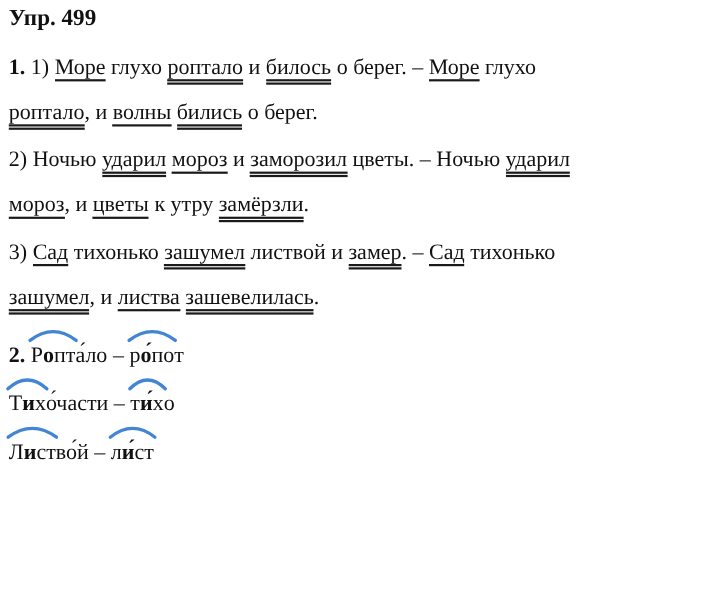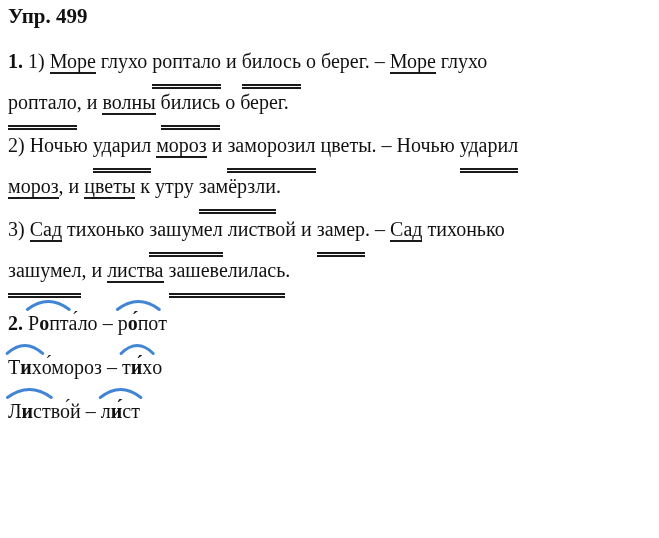--- a/index.html
+++ b/index.html
@@ -35,21 +35,21 @@
     line-height: 41px;
   }
   .marker { font-weight: bold; }
   .subject {
     border-bottom: 2px solid #1a1a1a;
     padding-bottom: 0px;
     margin-top: 24px;
   }
   .predicate {
     border-bottom: 5px double #1a1a1a;
-    padding-bottom: 12px;
+    padding-bottom: 0px;
   }
   .note {
     margin: 1px 0 6px 0;
     font-style: italic;
     font-size: 20px;
     line-height: 41px;
   }
   .pair-line {
     margin: 0;
     padding-top: 16px;
@@ -89,21 +89,21 @@
 
 
   <div>
       <p class="pair-line"><span class="marker">2. </span><span class="word"><span class="root"><svg class="arc" viewBox="0 0 100 20" preserveAspectRatio="none">
               <path d="M3 19 Q 50 -10 97 19" fill="none" stroke="#4285d4" stroke-width="3" vector-effect="non-scaling-stroke" stroke-linecap="round"></path>
             </svg><span>Р</span><b>о</b><span>пт</span></span><span>а́ло</span></span><span> – </span><span class="word"><span class="root"><svg class="arc" viewBox="0 0 100 20" preserveAspectRatio="none">
               <path d="M3 19 Q 50 -10 97 19" fill="none" stroke="#4285d4" stroke-width="3" vector-effect="non-scaling-stroke" stroke-linecap="round"></path>
             </svg><span>р</span><b>о́</b><span>по</span></span><span>т</span></span></p>
       <p class="pair-line"><span class="word"><span class="root"><svg class="arc" viewBox="0 0 100 20" preserveAspectRatio="none">
               <path d="M3 19 Q 50 -10 97 19" fill="none" stroke="#4285d4" stroke-width="3" vector-effect="non-scaling-stroke" stroke-linecap="round"></path>
-            </svg><span>Т</span><b>и</b><span>х</span></span><span>о́мороз</span></span><span> – </span><span class="word"><span class="root"><svg class="arc" viewBox="0 0 100 20" preserveAspectRatio="none">
+            </svg><span>Т</span><b>и</b><span>х</span></span><span>о́части</span></span><span> – </span><span class="word"><span class="root"><svg class="arc" viewBox="0 0 100 20" preserveAspectRatio="none">
               <path d="M3 19 Q 50 -10 97 19" fill="none" stroke="#4285d4" stroke-width="3" vector-effect="non-scaling-stroke" stroke-linecap="round"></path>
             </svg><span>т</span><b>и́</b><span>х</span></span><span>о</span></span></p>
       <p class="pair-line"><span class="word"><span class="root"><svg class="arc" viewBox="0 0 100 20" preserveAspectRatio="none">
               <path d="M3 19 Q 50 -10 97 19" fill="none" stroke="#4285d4" stroke-width="3" vector-effect="non-scaling-stroke" stroke-linecap="round"></path>
             </svg><span>Л</span><b>и</b><span>ст</span></span><span>во́й</span></span><span> – </span><span class="word"><span class="root"><svg class="arc" viewBox="0 0 100 20" preserveAspectRatio="none">
               <path d="M3 19 Q 50 -10 97 19" fill="none" stroke="#4285d4" stroke-width="3" vector-effect="non-scaling-stroke" stroke-linecap="round"></path>
             </svg><span>л</span><b>и́</b><span>ст</span></span></span></p>
     </div>
 </div>
 

